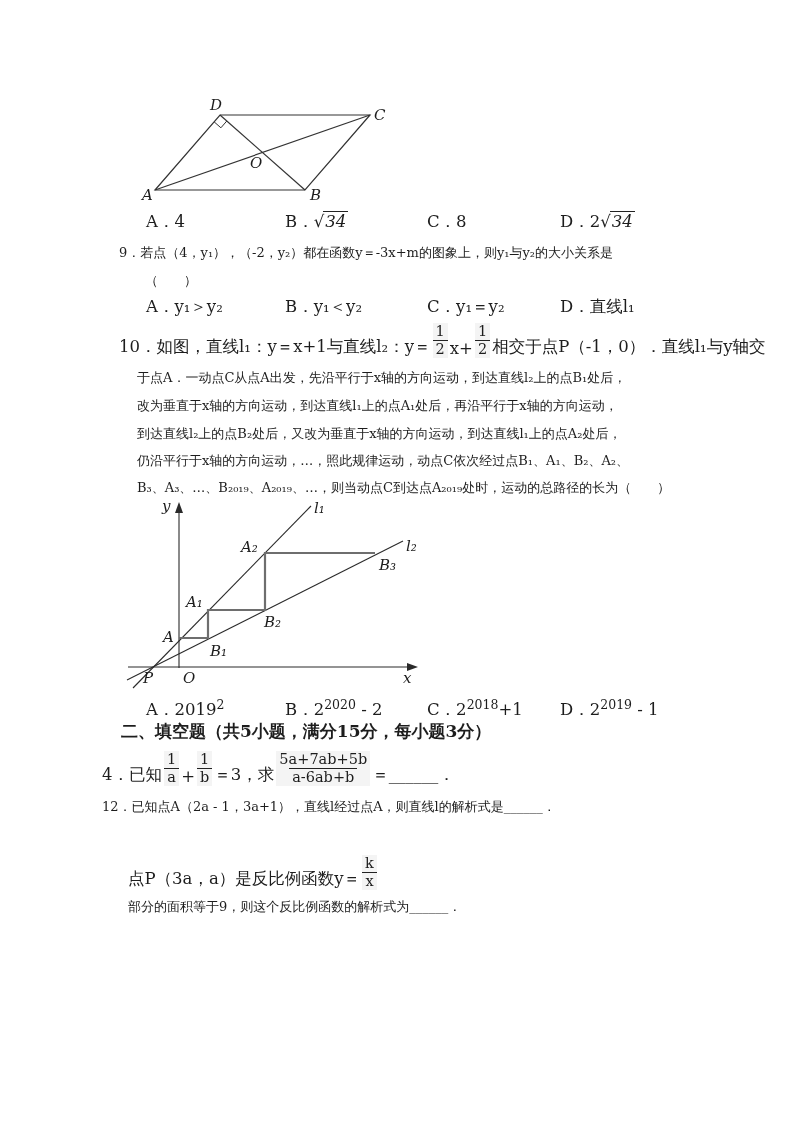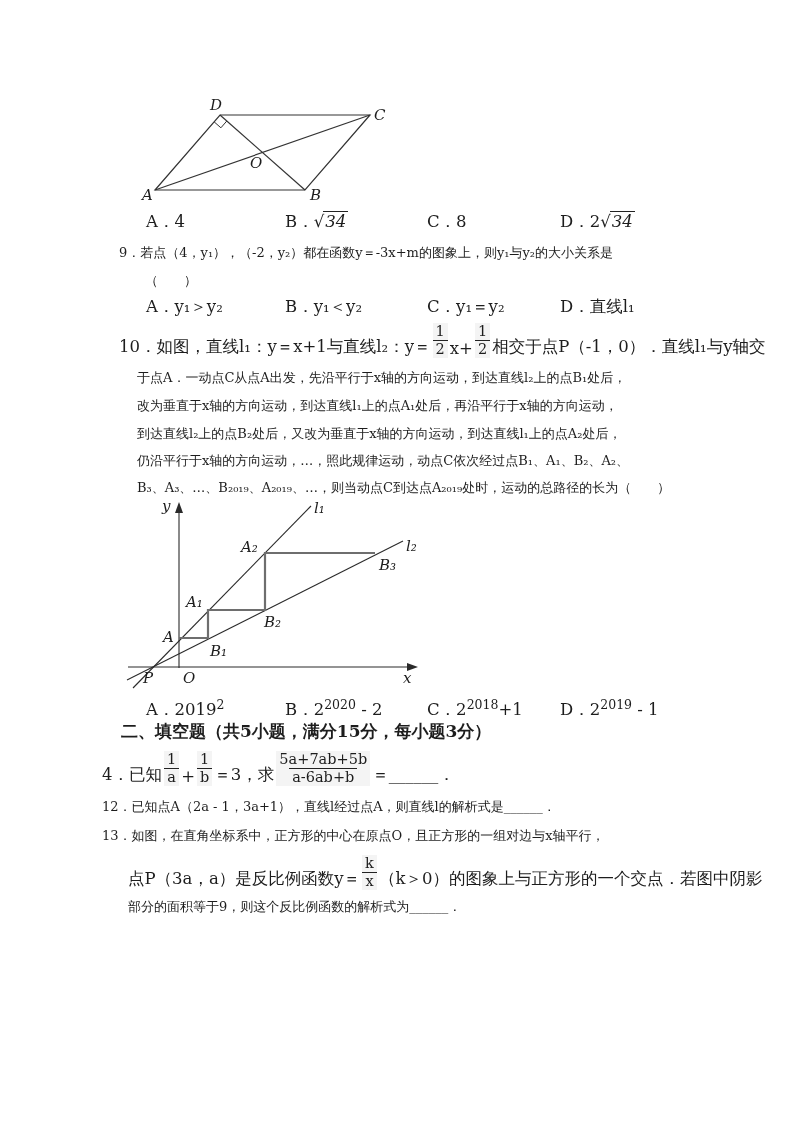--- a/index.html
+++ b/index.html
@@ -113,21 +113,19 @@
     <span class="frac"><span class="num">1</span><span class="den">a</span></span>
     <span>+</span>
     <span class="frac"><span class="num">1</span><span class="den">b</span></span>
     <span>＝3，求</span>
     <span class="frac"><span class="num">5a+7ab+5b</span><span class="den">a-6ab+b</span></span>
     <span>＝______．</span>
   </div>
 
   <div class="tline" style="left:102px;top:797px">12．已知点A（2a - 1，3a+1），直线l经过点A，则直线l的解析式是______．</div>
 
-  <div class="tline" style="left:102px;top:826px">13．如图，在直角坐标系中，正方形的中心在原点O，且正方形的一组对边与x轴平行，</div>
   <div class="frow" style="left:128px;top:848px;height:42px">
     <span>点P（3a，a）是反比例函数y＝</span>
     <span class="frac"><span class="num">k</span><span class="den">x</span></span>
-    <span>（k＞0）的图象上与正方形的一个交点．若图中阴影</span>
   </div>
   <div class="tline" style="left:128px;top:897px">部分的面积等于9，则这个反比例函数的解析式为______．</div>
 
 </div>
 
 </body></html>

